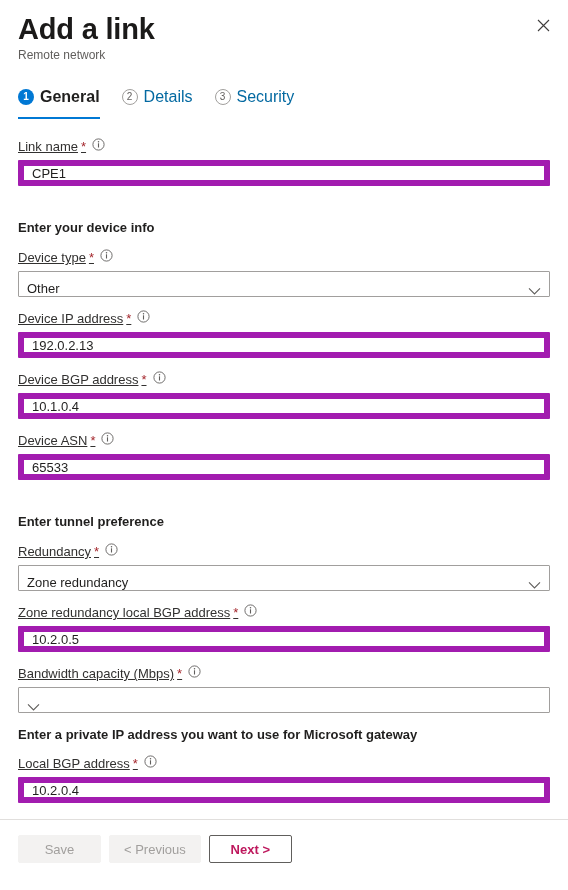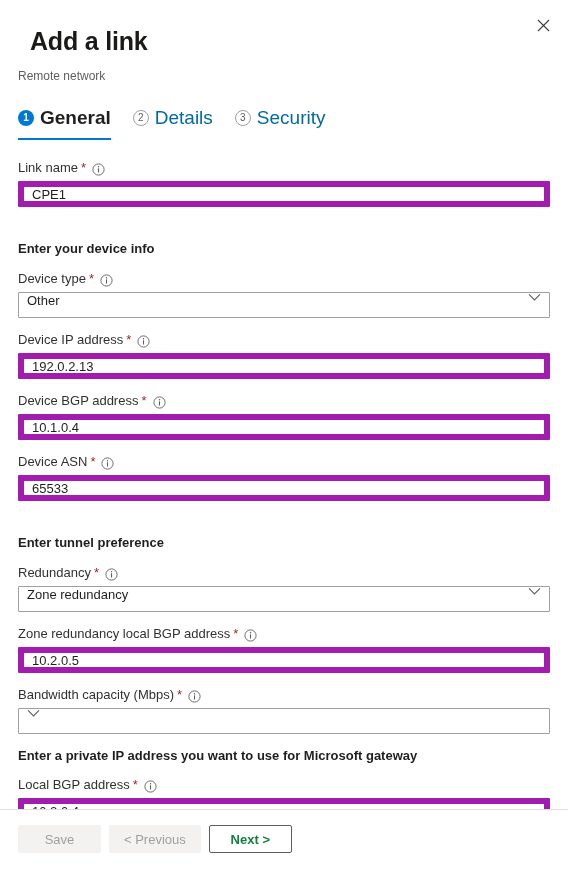--- a/index.html
+++ b/index.html
@@ -23,26 +23,26 @@
     position: relative;
     width: 568px;
     height: 890px;
     box-sizing: border-box;
   }
   .header {
     padding: 14px 18px 0 18px;
     position: relative;
   }
   .title {
-    font-size: 25px;
+    font-size: 29px;
     font-weight: 600;
     letter-spacing: -0.2px;
     line-height: 30px;
     color: #1b1a19;
-    margin: 12px;
+    margin: 0;
   }
   .subtitle {
     font-size: 12px;
     line-height: 16px;
     color: #605e5c;
     margin-top: 3px;
   }
   .close-btn {
     position: absolute;
     top: 12px;
@@ -93,21 +93,21 @@
     color: #ffffff;
     font-weight: 600;
   }
   .tab.inactive .num {
     border: 1px solid #a19f9d;
     color: #605e5c;
     background: #ffffff;
     line-height: 14px;
   }
   .tab .tlabel {
-    font-size: 19px;
+    font-size: 16px;
   }
   .tab.active .tlabel {
     color: #201f1e;
     font-weight: 600;
   }
   .tab.inactive .tlabel {
     color: #0369a1;
   }
   .tab.active::after {
     content: "";
@@ -126,22 +126,23 @@
   }
   .field { margin-bottom: 13px; }
   .field:last-child { margin-bottom: 0; }
 
   .flabel {
     font-size: 13px;
     line-height: 17px;
     color: #323130;
     margin-bottom: 5px;
     display: flex;
-    align-items: flex-end;
+    align-items: flex-start;
     white-space: nowrap;
+    text-decoration: underline;
   }
   .req {
     color: #a4262c;
     margin-left: 3px;
     font-size: 13px;
   }
   .info-icon {
     margin-left: 6px;
     display: inline-flex;
     align-items: center;
@@ -173,41 +174,41 @@
   }
   .selectbox {
     position: relative;
     width: 100%;
     height: 26px;
     box-sizing: border-box;
     border: 1px solid #a19f9d;
     border-radius: 1px;
     background: #ffffff;
     display: flex;
-    align-items: flex-start;
+    align-items: flex-end;
     padding: 0 8px;
     cursor: pointer;
   }
   .selectbox .sel-value {
     font-size: 13px;
     color: #201f1e;
     flex: 1 1 auto;
     overflow: hidden;
     white-space: nowrap;
     text-overflow: ellipsis;
   }
   .chev { flex: 0 0 auto; display: flex; align-items: center; }
   .chev svg { display: block; }
 
   
   .footer {
     position: absolute;
     left: 0;
     right: 0;
-    bottom: 12px;
+    bottom: 2px;
     height: 69px;
     border-top: 1px solid #e1dfdd;
     background: #ffffff;
     box-sizing: border-box;
   }
   .footer-inner {
     display: flex;
     align-items: center;
     gap: 8px;
     padding: 15px 18px 0 18px;
@@ -224,21 +225,21 @@
   }
   .btn.disabled {
     background: #f3f2f1;
     border: 1px solid #f3f2f1;
     color: #a19f9d;
     cursor: default;
   }
   .btn.primary-outline {
     background: #ffffff;
     border: 1px solid #605e5c;
-    color: #15803d;
+    color: #be185d;
     font-weight: 600;
   }
 </style>
 </head>
 <body>
 
 <div class="panel">
 
   <div class="header">
     <div class="title">Add a link</div>

